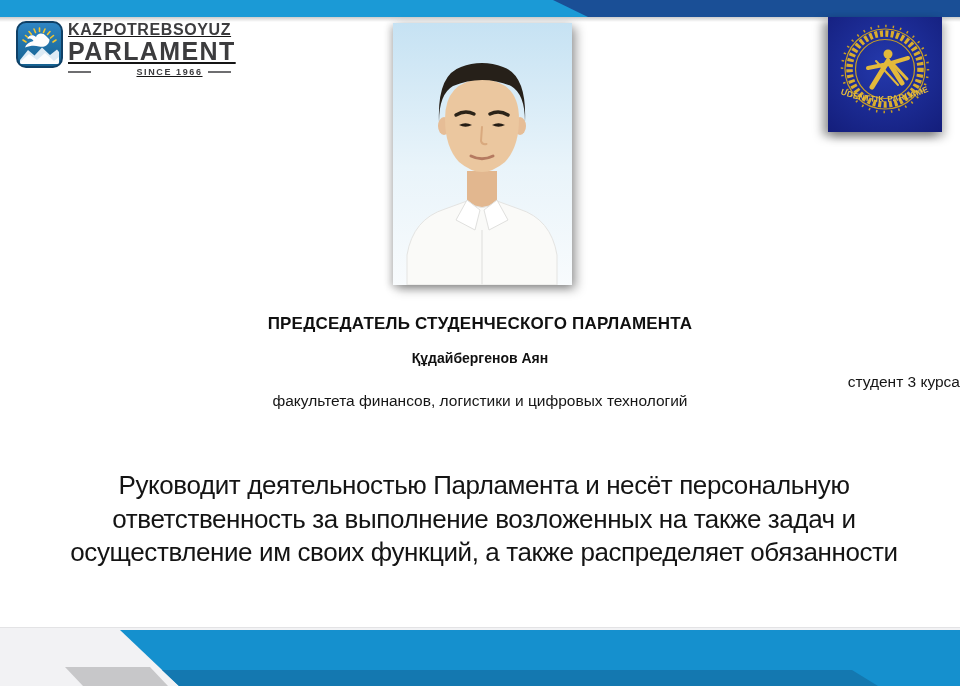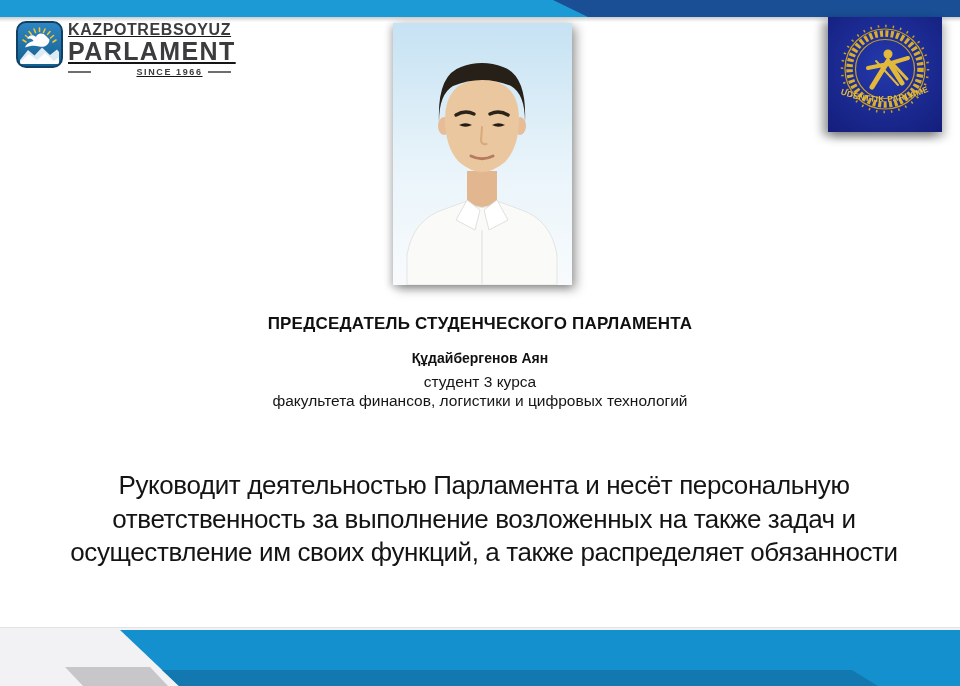--- a/index.html
+++ b/index.html
@@ -30,21 +30,21 @@
 
   
   .portrait{position:absolute;left:393px;top:23px;width:179px;height:262px;
             box-shadow:4px 4px 10px rgba(0,0,0,.38),-3px 2px 7px rgba(0,0,0,.18);}
   .portrait svg{display:block;}
 
   
   .t-center{position:absolute;left:0;width:960px;text-align:center;}
   .page-title{top:294px;font-size:17px;font-weight:bold;letter-spacing:.2px;color:#101010;margin-top:20px;}
   .person-name{top:350px;font-size:14px;font-weight:bold;color:#101010;}
-  .person-course{top:373px;font-size:15.5px;color:#151515;}
+  .person-course{top:373px;font-size:15.5px;color:#151515;text-align:right;}
   .person-faculty{top:392px;font-size:15.5px;color:#151515;}
 
   .desc{position:absolute;top:469px;left:0;width:960px;text-align:center;
         font-size:26px;line-height:33.5px;letter-spacing:-0.4px;color:#141414;}
   .desc-line{white-space:pre;padding-left:8px;}
 
   
   .bottom-decor{position:absolute;inset:0;pointer-events:none;}
   .bottom-decor>div{position:absolute;inset:0;}
   .band-gray{background:#F2F2F4;clip-path:polygon(0 628px,960px 628px,960px 686px,0 686px);}

